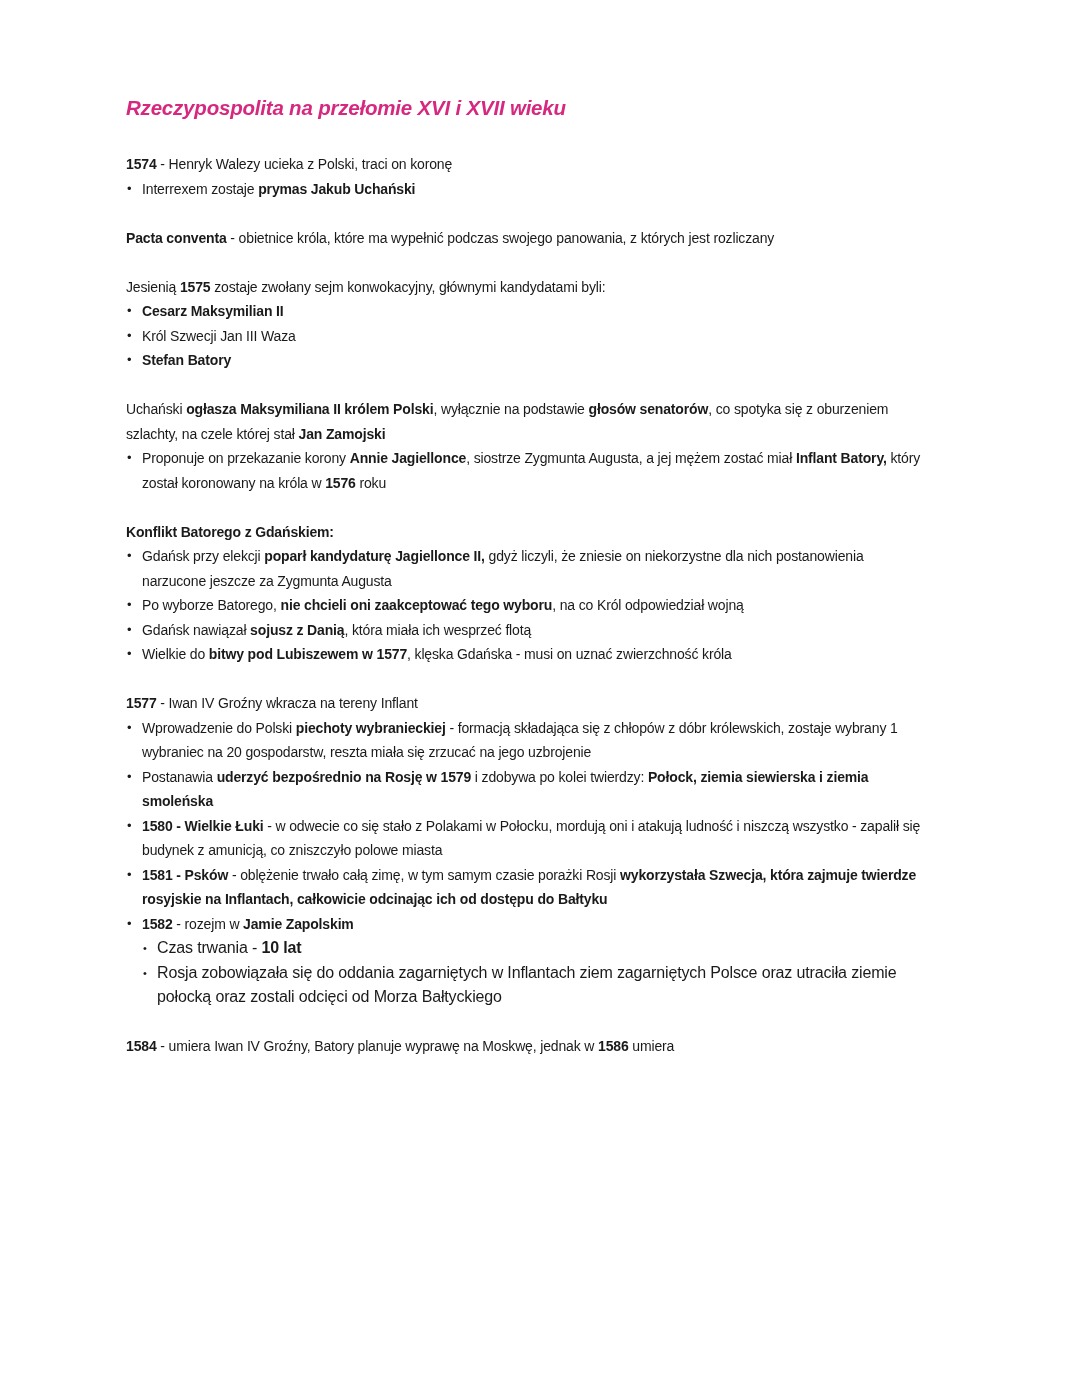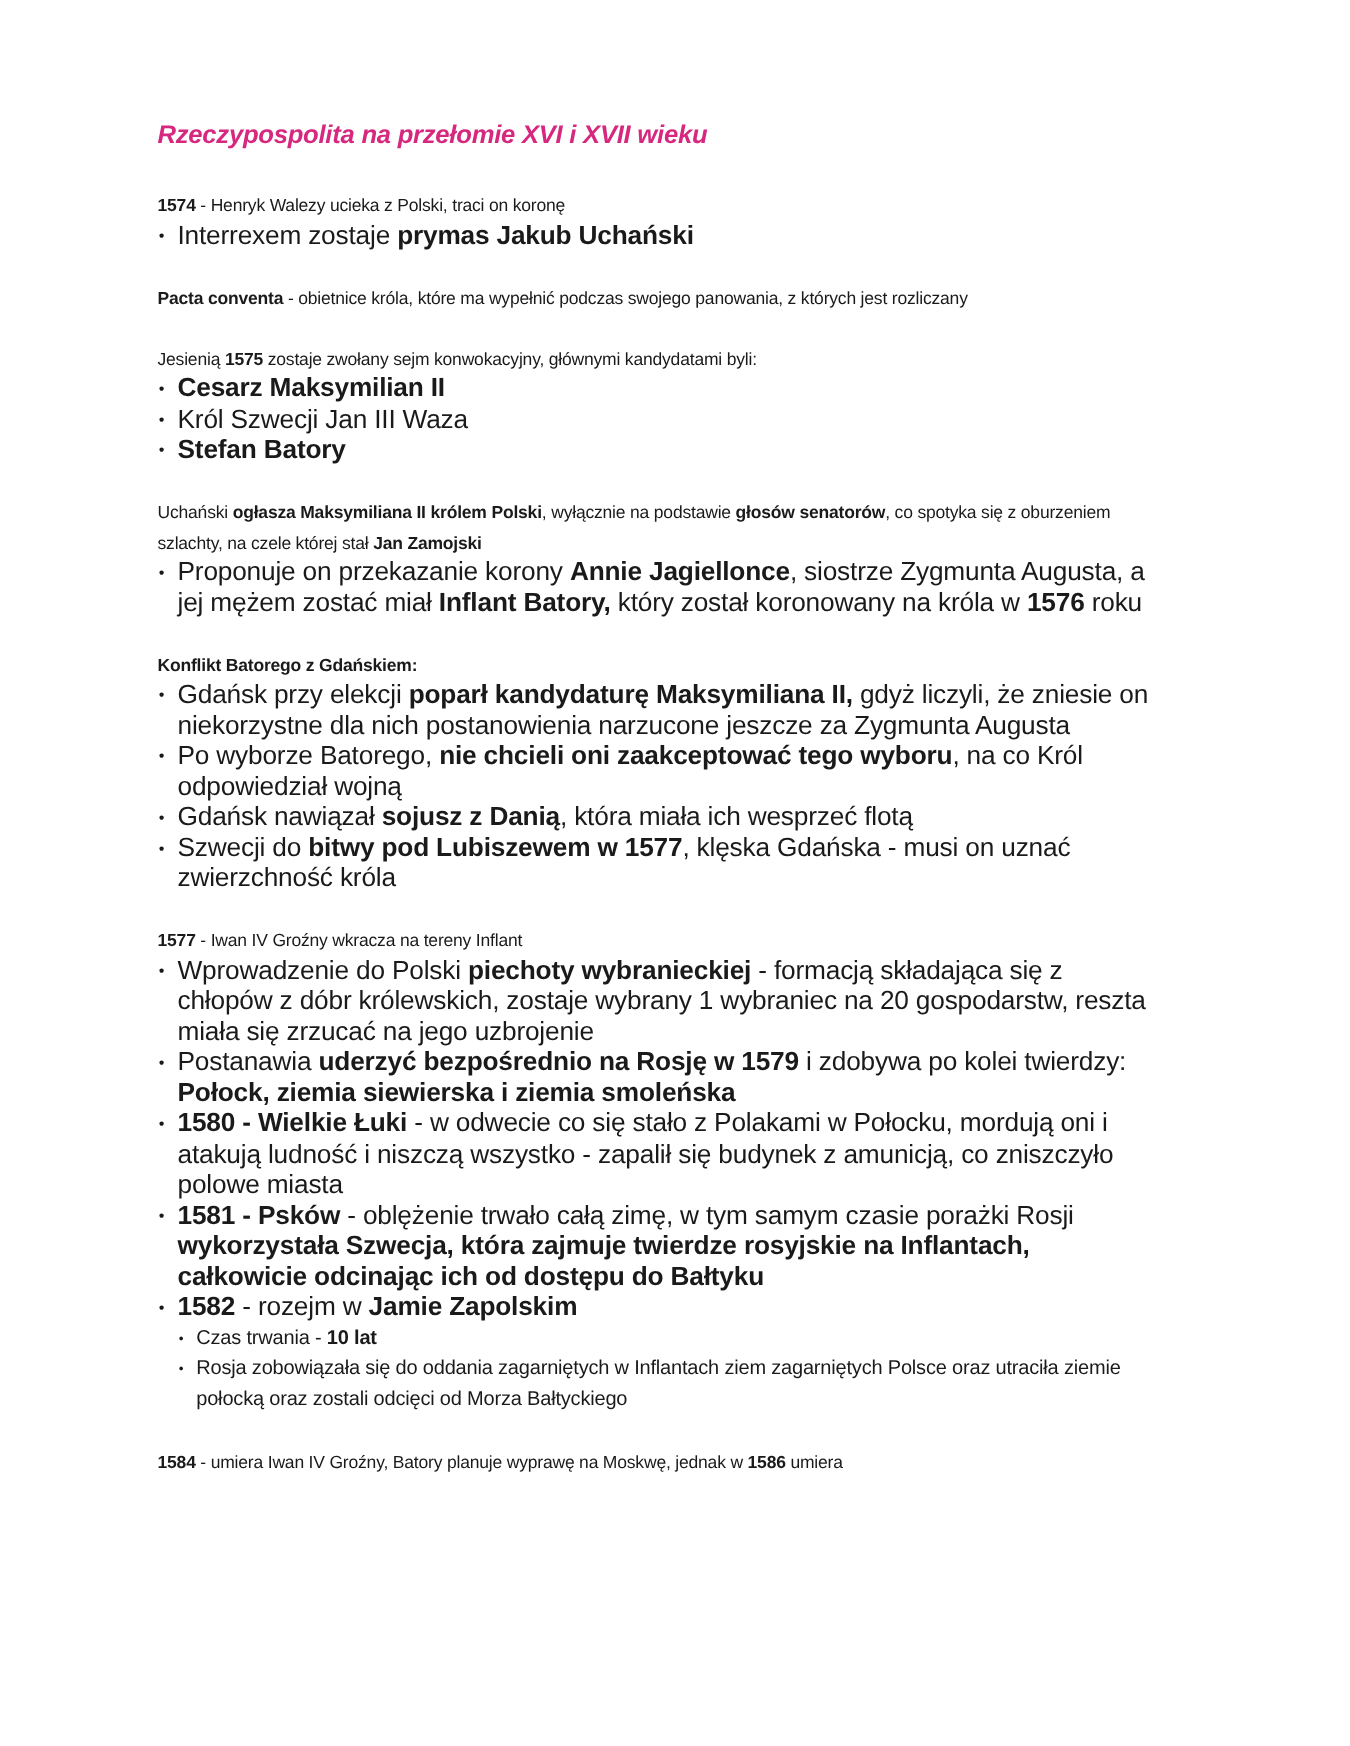--- a/index.html
+++ b/index.html
@@ -9,21 +9,21 @@
       color: #1a1a1a;
     }
     .page { position: absolute; left: 126px; top: 94px; width: 800px; }
     .title {
       font-size: 20.5px; font-weight: bold; font-style: italic;
       margin: 0 0 30px 0; letter-spacing: -0.2px; line-height: 28px;
     }
     .para { font-size: 14px; line-height: 24.5px; margin: 0; letter-spacing: -0.15px; }
     .gap { height: 24.5px; }
     ul { list-style: none; margin: 0; padding: 0; }
-    li.b1 { position: relative; padding-left: 16px; font-size: 21px; line-height: 24.5px; letter-spacing: -0.15px; }
+    li.b1 { position: relative; padding-left: 16px; font-size: 14px; line-height: 24.5px; letter-spacing: -0.15px; }
     li.b1::before { content: "\2022"; position: absolute; left: 1px; top: 0; font-size: 13px; }
     li.b2 { position: relative; padding-left: 31px; font-size: 16px; line-height: 24.5px; letter-spacing: -0.15px; }
     li.b2::before { content: "\2022"; position: absolute; left: 17px; top: 0; font-size: 11px; }
     b { font-weight: bold; }
   </style>
 </head>
 <body style="color: rgb(26, 26, 26);">
 
 <div class="page">
   <h1 class="title" style="color: rgb(214, 40, 127);">Rzeczypospolita na przełomie XVI i XVII wieku</h1>
@@ -42,24 +42,24 @@
         <li class="b1"><b>Stefan Batory</b></li>
       </ul>
       <div class="gap"></div>
       <p class="para"><span>Uchański </span><b>ogłasza Maksymiliana II królem Polski</b><span>, wyłącznie na podstawie </span><b>głosów senatorów</b><span>, co spotyka się z oburzeniem szlachty, na czele której stał </span><b>Jan Zamojski</b></p>
       <ul>
         <li class="b1"><span>Proponuje on przekazanie korony </span><b>Annie Jagiellonce</b><span>, siostrze Zygmunta Augusta, a jej mężem zostać miał </span><b>Inflant Batory,</b><span> który został koronowany na króla w </span><b>1576</b><span> roku</span></li>
       </ul>
       <div class="gap"></div>
       <p class="para"><b>Konflikt Batorego z Gdańskiem:</b></p>
       <ul>
-        <li class="b1"><span>Gdańsk przy elekcji </span><b>poparł kandydaturę Maksymiliana II,</b><span> gdyż liczyli, że zniesie on niekorzystne dla nich postanowienia narzucone jeszcze za Zygmunta Augusta</span></li>
+        <li class="b1"><span>Gdańsk przy elekcji </span><b>poparł kandydaturę Jagiellonce II,</b><span> gdyż liczyli, że zniesie on niekorzystne dla nich postanowienia narzucone jeszcze za Zygmunta Augusta</span></li>
         <li class="b1"><span>Po wyborze Batorego, </span><b>nie chcieli oni zaakceptować tego wyboru</b><span>, na co Król odpowiedział wojną</span></li>
         <li class="b1"><span>Gdańsk nawiązał </span><b>sojusz z Danią</b><span>, która miała ich wesprzeć flotą</span></li>
-        <li class="b1"><span>Szwecji do </span><b>bitwy pod Lubiszewem w 1577</b><span>, klęska Gdańska - musi on uznać zwierzchność króla</span></li>
+        <li class="b1"><span>Wielkie do </span><b>bitwy pod Lubiszewem w 1577</b><span>, klęska Gdańska - musi on uznać zwierzchność króla</span></li>
       </ul>
       <div class="gap"></div>
       <p class="para"><b>1577</b><span> - Iwan IV Groźny wkracza na tereny Inflant</span></p>
       <ul>
         <li class="b1"><span>Wprowadzenie do Polski </span><b>piechoty wybranieckiej</b><span> - formacją składająca się z chłopów z dóbr królewskich, zostaje wybrany 1 wybraniec na 20 gospodarstw, reszta miała się zrzucać na jego uzbrojenie</span></li>
         <li class="b1"><span>Postanawia </span><b>uderzyć bezpośrednio na Rosję w 1579</b><span> i zdobywa po kolei twierdzy: </span><b>Połock, ziemia siewierska i ziemia smoleńska</b></li>
         <li class="b1"><b>1580 - Wielkie Łuki</b><span> - w odwecie co się stało z Polakami w Połocku, mordują oni i atakują ludność i niszczą wszystko - zapalił się budynek z amunicją, co zniszczyło polowe miasta</span></li>
         <li class="b1"><b>1581 - Psków</b><span> - oblężenie trwało całą zimę, w tym samym czasie porażki Rosji </span><b>wykorzystała Szwecja, która zajmuje twierdze rosyjskie na Inflantach, całkowicie odcinając ich od dostępu do Bałtyku</b></li>
         <li class="b1"><b>1582</b><span> - rozejm w </span><b>Jamie Zapolskim</b></li>
         <li class="b2"><span>Czas trwania - </span><b>10 lat</b></li>

